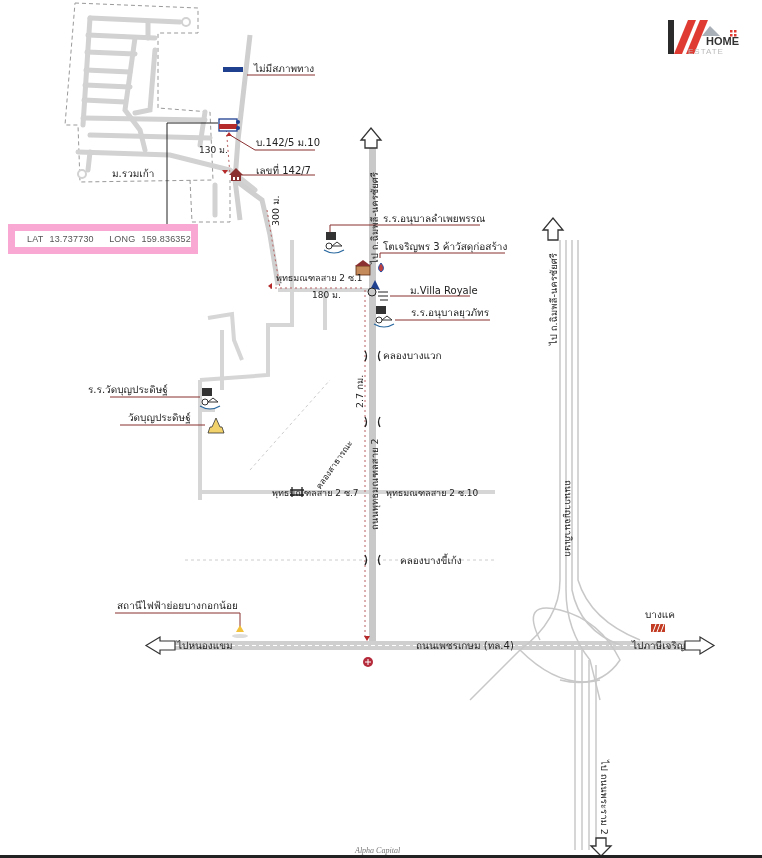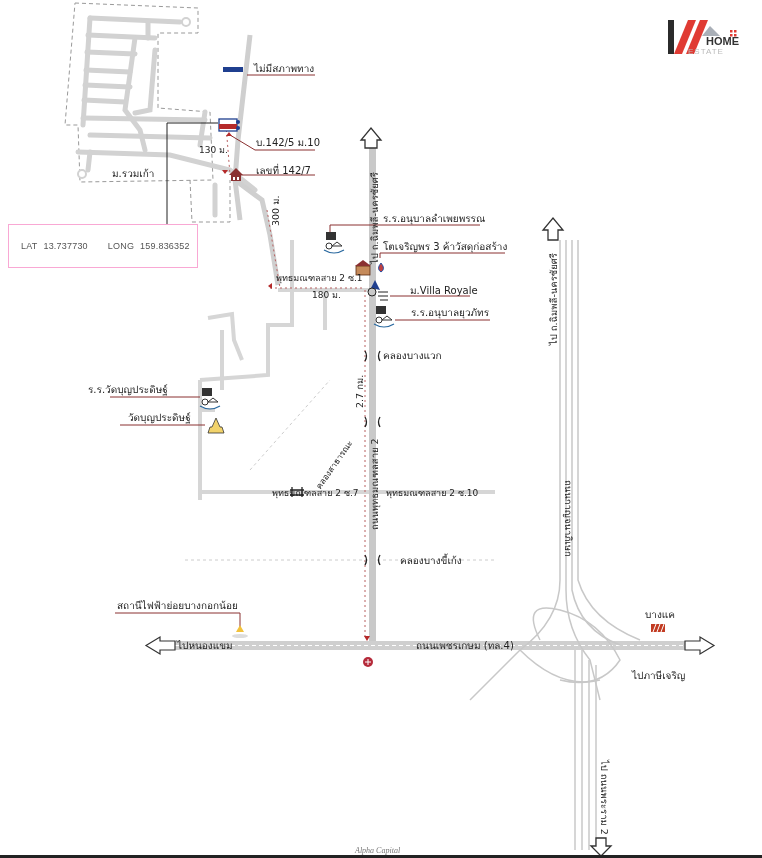--- a/index.html
+++ b/index.html
@@ -1,21 +1,21 @@
 <!DOCTYPE html>
 <html><head>
 <meta charset="utf-8">
 <style>
   html, body { margin:0; padding:0; background:#fff; }
   body { width:762px; height:858px; position:relative; overflow:hidden; font-family:"DejaVu Sans", sans-serif; }
   #map { position:absolute; left:0; top:0; width:762px; height:858px; }
   .lbl { position:absolute; font-size:10px; color:#222; white-space:nowrap; line-height:12px; }
   .lbl.sm { font-size:9px; }
   .vlbl { position:absolute; font-size:9.5px; color:#222; white-space:nowrap; transform-origin:left top; }
-  .coord-box { position:absolute; left:8px; top:224px; width:190px; height:44px; border:1px solid #f9a8d4; background:#fff; box-sizing:border-box; font-family:"Liberation Sans", sans-serif; font-size:9px; color:#555; display:flex; align-items:center; padding-left:12px; gap:6px; }
+  .coord-box { position:absolute; left:8px; top:224px; width:190px; height:30px; border:7px solid #f9a8d4; background:#fff; box-sizing:border-box; font-family:"Liberation Sans", sans-serif; font-size:9px; color:#555; display:flex; align-items:center; padding-left:12px; gap:6px; }
   .coord-box span { letter-spacing:0.2px; }
   .logo { position:absolute; left:664px; top:14px; width:80px; height:46px; }
   .logo-home { position:absolute; left:698px; top:35px; font-family:"Liberation Sans", sans-serif; font-weight:bold; font-size:11px; color:#333;padding-left:8px; }
   .logo-estate { position:absolute; left:688px; top:47px; font-family:"Liberation Sans", sans-serif; font-size:8px; letter-spacing:1px; color:#bbb; }
   .footer { position:absolute; left:355px; top:846px; font-family:"Liberation Serif", serif; font-style:italic; font-size:8px; color:#777; }
   .bottom-bar { position:absolute; left:0; top:855px; width:762px; height:3px; background:#222; }
 </style>
 </head>
 <body>
 
@@ -212,21 +212,21 @@
 <div class="vlbl" style="left:352px;top:408px;transform:rotate(-90deg);">2.7 กม.</div>
 <div class="vlbl" style="left:312px;top:484px;transform:rotate(-55deg);font-size:8.5px;">คลองสาธารณะ</div>
 <div class="lbl sm" style="left:272px;top:487px;">พุทธมณฑลสาย 2 ซ.7</div>
 <div class="lbl sm" style="left:386px;top:487px;">พุทธมณฑลสาย 2 ซ.10</div>
 <div class="vlbl" style="left:367px;top:530px;transform:rotate(-90deg);">ถนนพุทธมณฑลสาย 2</div>
 <div class="lbl" style="left:400px;top:555px;">คลองบางขี้เก้ง</div>
 <div class="lbl" style="left:117px;top:600px;">สถานีไฟฟ้าย่อยบางกอกน้อย</div>
 <div class="lbl" style="left:177px;top:640px;">ไปหนองแขม</div>
 <div class="lbl" style="left:380px;top:640px;margin-left:36px;">ถนนเพชรเกษม (ทล.4)</div>
 <div class="lbl" style="left:645px;top:609px;">บางแค</div>
-<div class="lbl" style="left:632px;top:640px;margin-top:30px;">ไปภาษีเจริญ</div>
+<div class="lbl" style="left:632px;top:640px;">ไปภาษีเจริญ</div>
 <div class="vlbl" style="left:367px;top:264px;transform:rotate(-90deg);">ไป ถ.ฉิมพลี-นครชัยศรี</div>
 <div class="vlbl" style="left:546px;top:345px;transform:rotate(-90deg);">ไป ถ.ฉิมพลี-นครชัยศรี</div>
 <div class="vlbl" style="left:576px;top:480px;transform:rotate(90deg);">ถนนกาญจนาภิเษก</div>
 <div class="vlbl" style="left:612px;top:760px;transform:rotate(90deg);">ไป ถนนพระราม 2</div>
 
 <div class="coord-box">
   <span>LAT</span>
   <span>13.737730</span>
   <span style="width:8px"></span>
   <span>LONG</span>

